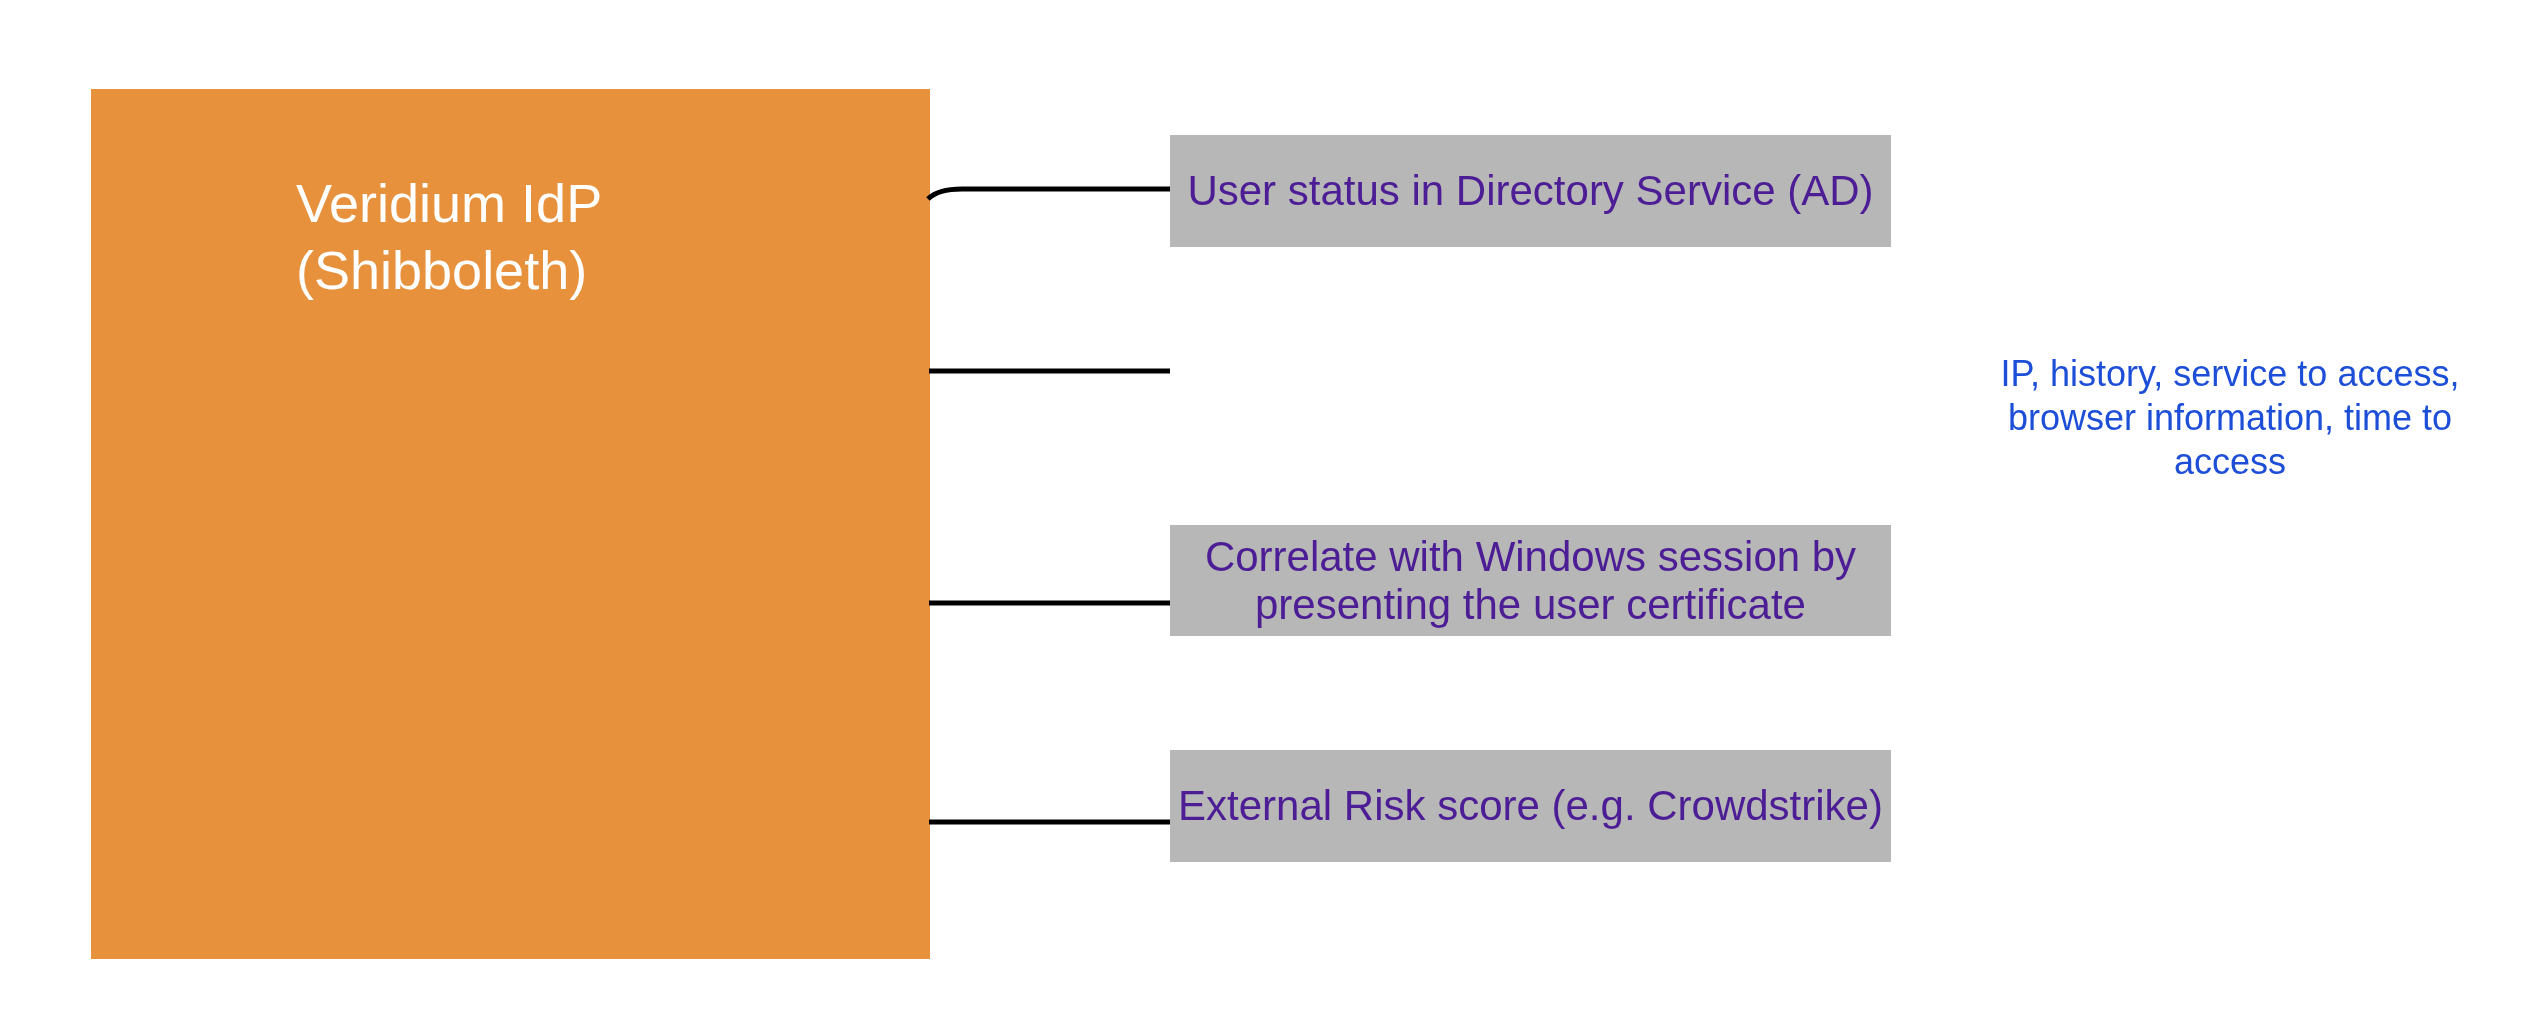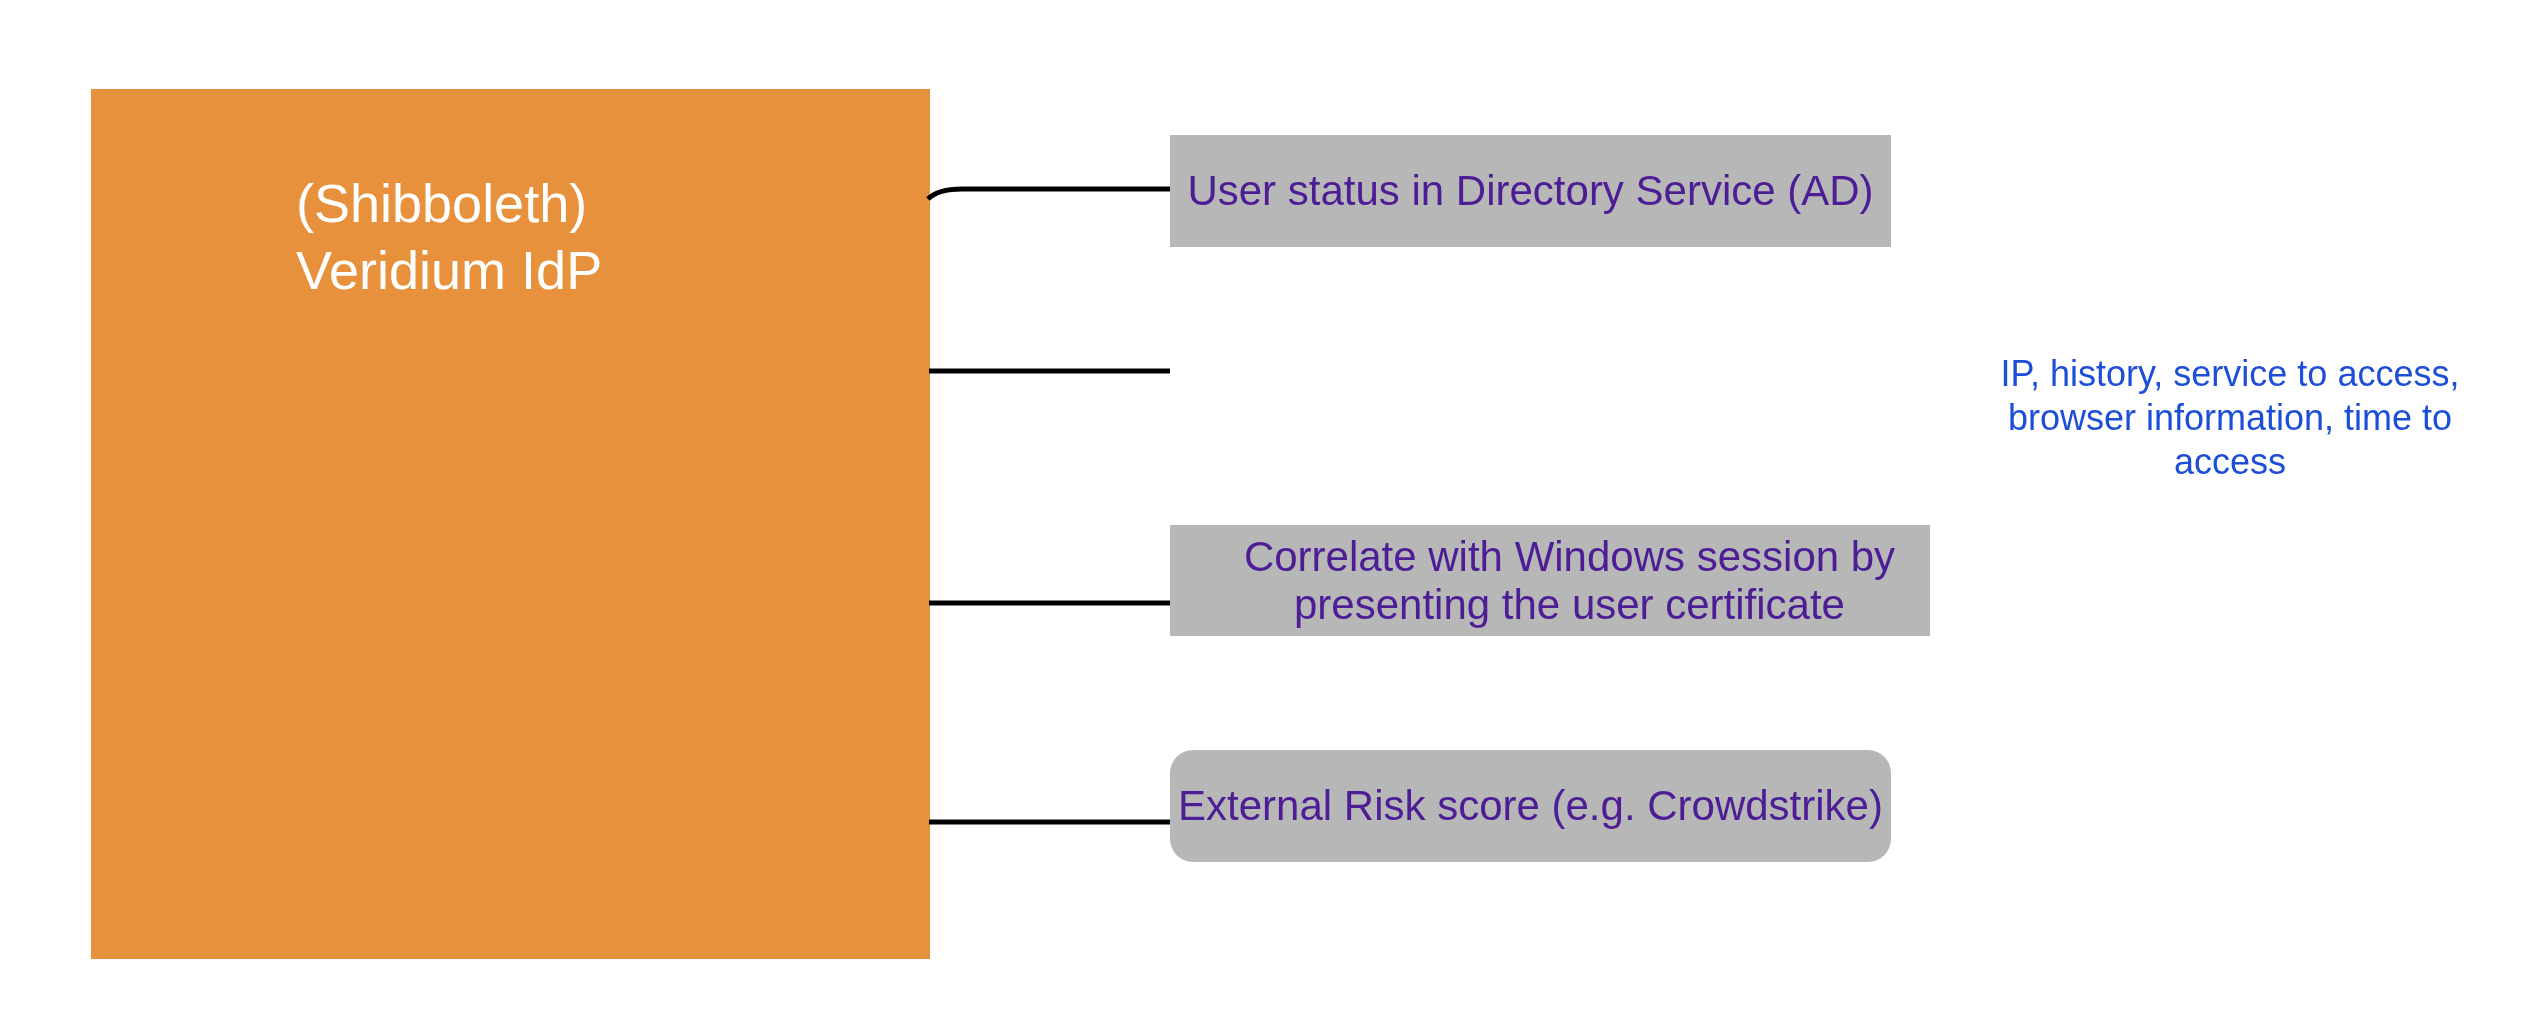--- a/index.html
+++ b/index.html
@@ -61,22 +61,22 @@
     display: flex;
     align-items: center;
     justify-content: center;
     text-align: center;
     font-size: 42px;
     line-height: 48px;
   }
   .source-box .label { display: block; }
   .box-1 { top: 135px; height: 112px; }
   .box-2 { top: 316px; height: 111px; }
-  .box-3 { top: 525px; height: 111px; padding-left: 39px; }
-  .box-4 { top: 750px; height: 112px; border-radius: 23px; }
+  .box-3 { top: 525px; height: 111px; }
+  .box-4 { top: 750px; height: 112px; }
 
   
   .annotation {
     position: absolute;
     left: 1980px;
     top: 305px;
     width: 500px;
     text-align: center;
     font-size: 36px;
     line-height: 44px;
@@ -84,22 +84,22 @@
     margin-top: 47px;
   }
 </style>
 </head>
 <body>
 
 <div class="canvas">
 
   <div class="idp-box" style="background: rgb(232, 145, 60);">
     <div class="idp-title" style="color: rgb(255, 255, 255);">
+      <div>Veridium IdP</div>
       <div>(Shibboleth)</div>
-      <div>Veridium IdP</div>
     </div>
   </div>
 
   <svg class="connectors" viewBox="0 0 2523 1020" xmlns="http://www.w3.org/2000/svg">
     <path d="M 928 199 Q 938 189 962 189 L 1170 189" style="stroke: rgb(0, 0, 0);"></path>
     <line x1="929" y1="371" x2="1170" y2="371" style="stroke: rgb(0, 0, 0);"></line>
     <line x1="929" y1="603" x2="1170" y2="603" style="stroke: rgb(0, 0, 0);"></line>
     <line x1="929" y1="822" x2="1170" y2="822" style="stroke: rgb(0, 0, 0);"></line>
   </svg>
 

